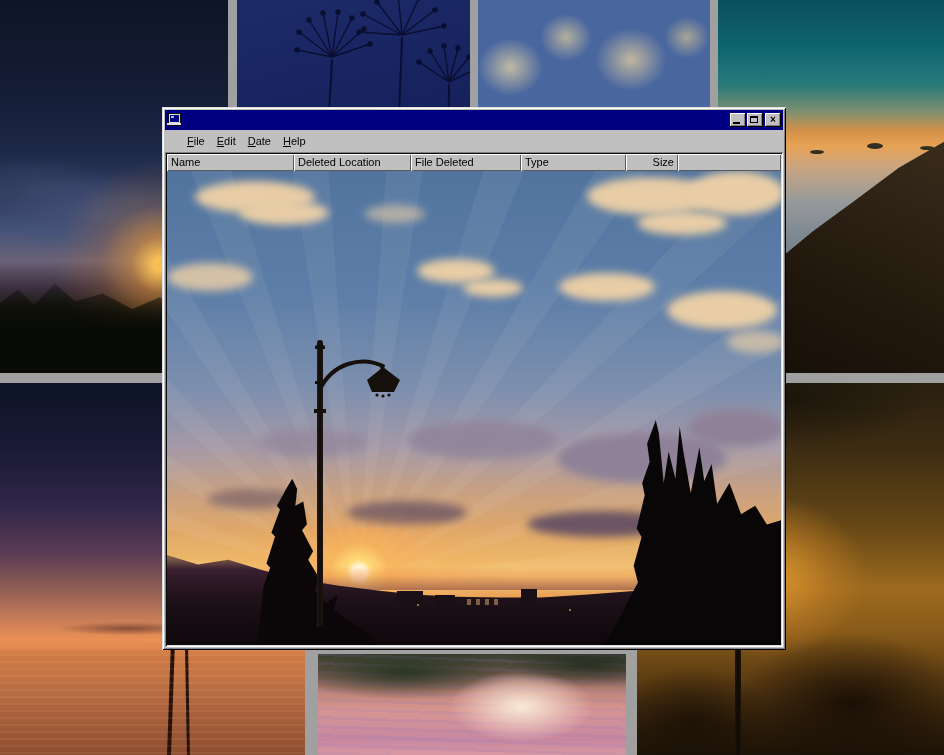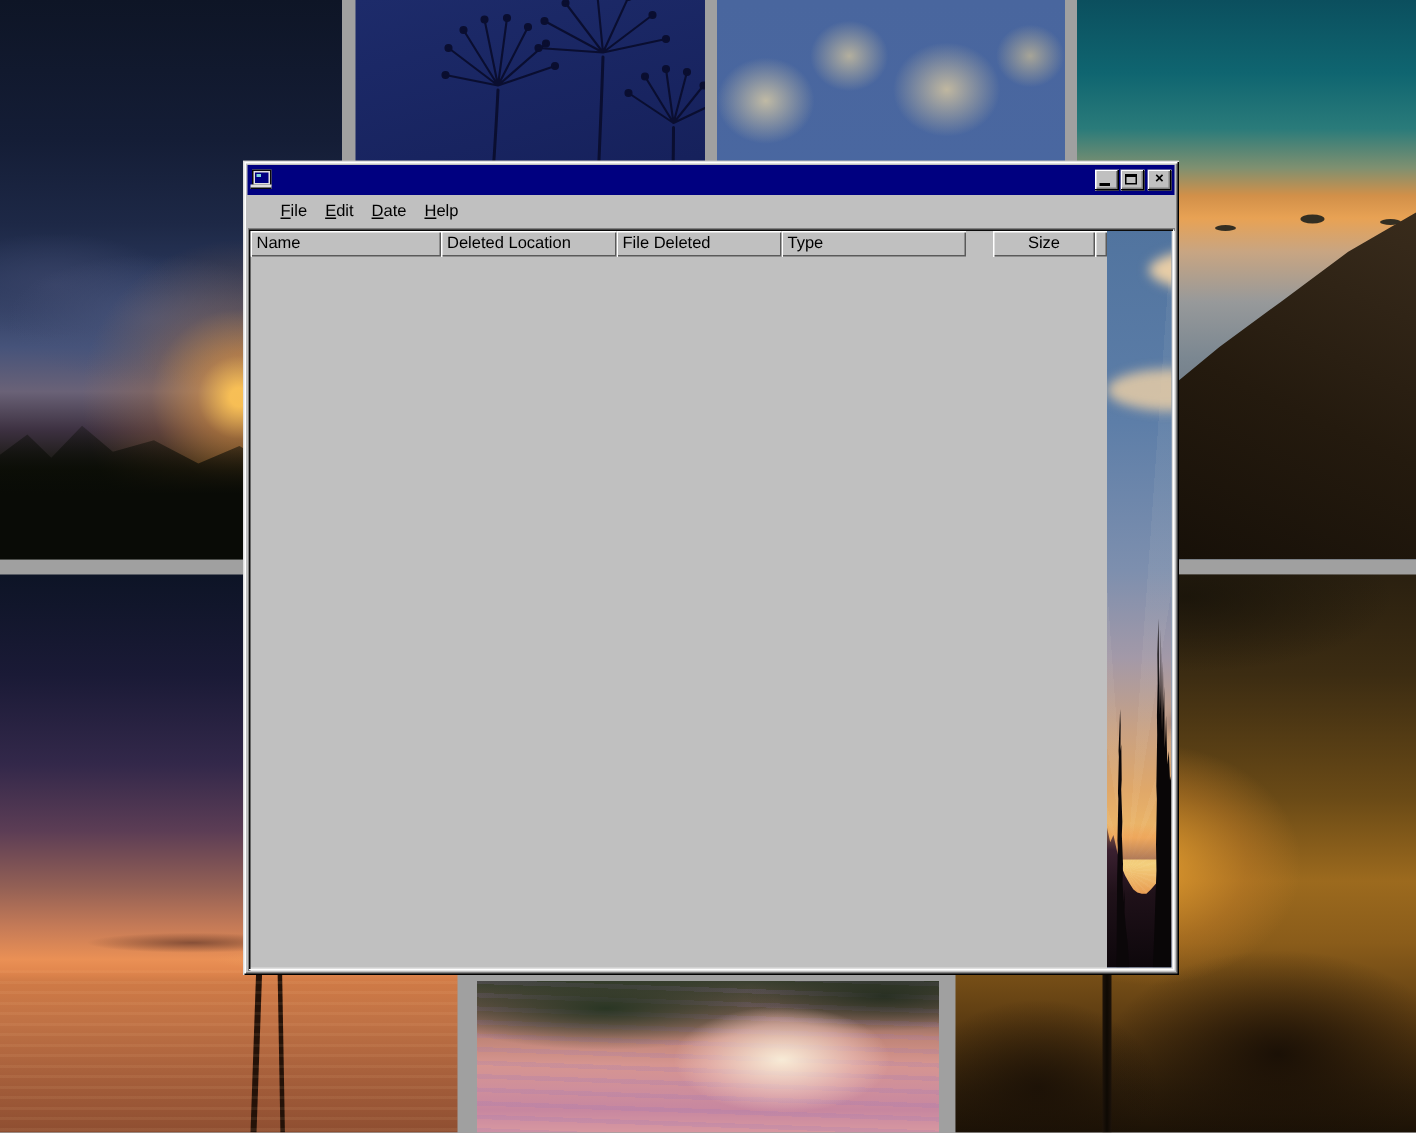--- a/index.html
+++ b/index.html
@@ -82,25 +82,25 @@
   .tbtn{width:16px;height:14px;background:#c0c0c0;position:relative;flex:none;margin-left:1px;
     box-shadow:inset -1px -1px 0 #000, inset 1px 1px 0 #fff, inset -2px -2px 0 #808080;
     display:flex;align-items:center;justify-content:center;font-size:10px;font-weight:bold;color:#000;line-height:1;}
   .tbtn.close{margin-left:2px;}
   .gl-min{position:absolute;left:3px;bottom:3px;width:7px;height:2px;background:#000;}
   .gl-max{position:absolute;left:3px;top:3px;width:8px;height:7px;border:1px solid #000;border-top-width:2px;box-sizing:border-box;}
   .menubar{height:22px;display:flex;align-items:center;padding:0 16px;flex:none;}
   .mitem{font-size:11px;color:#000;padding:2px 6px;}
   .mitem::first-letter{text-decoration:underline;}
   .content{flex:1;background:#c0c0c0;box-shadow:inset 1px 1px 0 #808080, inset -1px -1px 0 #fff, inset 2px 2px 0 #0a0a0a, inset -2px -2px 0 #dfdfdf;
-    padding:2px;display:flex;flex-direction:row;overflow:hidden;}
+    padding:2px;display:flex;flex-direction:column;overflow:hidden;}
   .hdr{height:17px;display:flex;flex:none;}
   .hcell{height:17px;box-sizing:border-box;background:#c0c0c0;font-size:11px;color:#000;
     padding:2px 4px 0 4px;box-shadow:inset 1px 1px 0 #fff, inset -1px -1px 0 #5a5a5a;white-space:nowrap;overflow:hidden;}
-  .c0{width:127px;} .c1{width:117px;} .c2{width:110px;} .c3{width:123px;} .c4{width:68px;text-align:center;margin-left:18px;} .c5{flex:1;}
+  .c0{width:127px;} .c1{width:117px;} .c2{width:110px;} .c3{width:105px;} .c4{width:52px;text-align:right;} .c5{flex:1;}
   
   .photo{flex:1;position:relative;overflow:hidden;background:#51749f;}
   .sky{position:absolute;inset:0;
     background:linear-gradient(to bottom,#51749f 0%,#5d7ea8 26%,#7d8fae 46%,#a399a8 58%,#c9a182 68%,#e0a869 76%,#edb768 82%,#f3cf7d 86%,#e89c52 90%,#c97a48 93%,#8a5454 96%,#47323c 100%);}
   .rays{position:absolute;inset:0;opacity:.8;
     background:repeating-conic-gradient(from 195deg at 31% 87%, rgba(255,246,222,.07) 0 5deg, rgba(255,255,255,0) 5deg 13deg);}
   .cloud{position:absolute;border-radius:50%;filter:blur(4px);}
   .cw{background:#e8cda6;}
   .cg{background:#8f8298;}
   .cd{background:#6b5564;}

